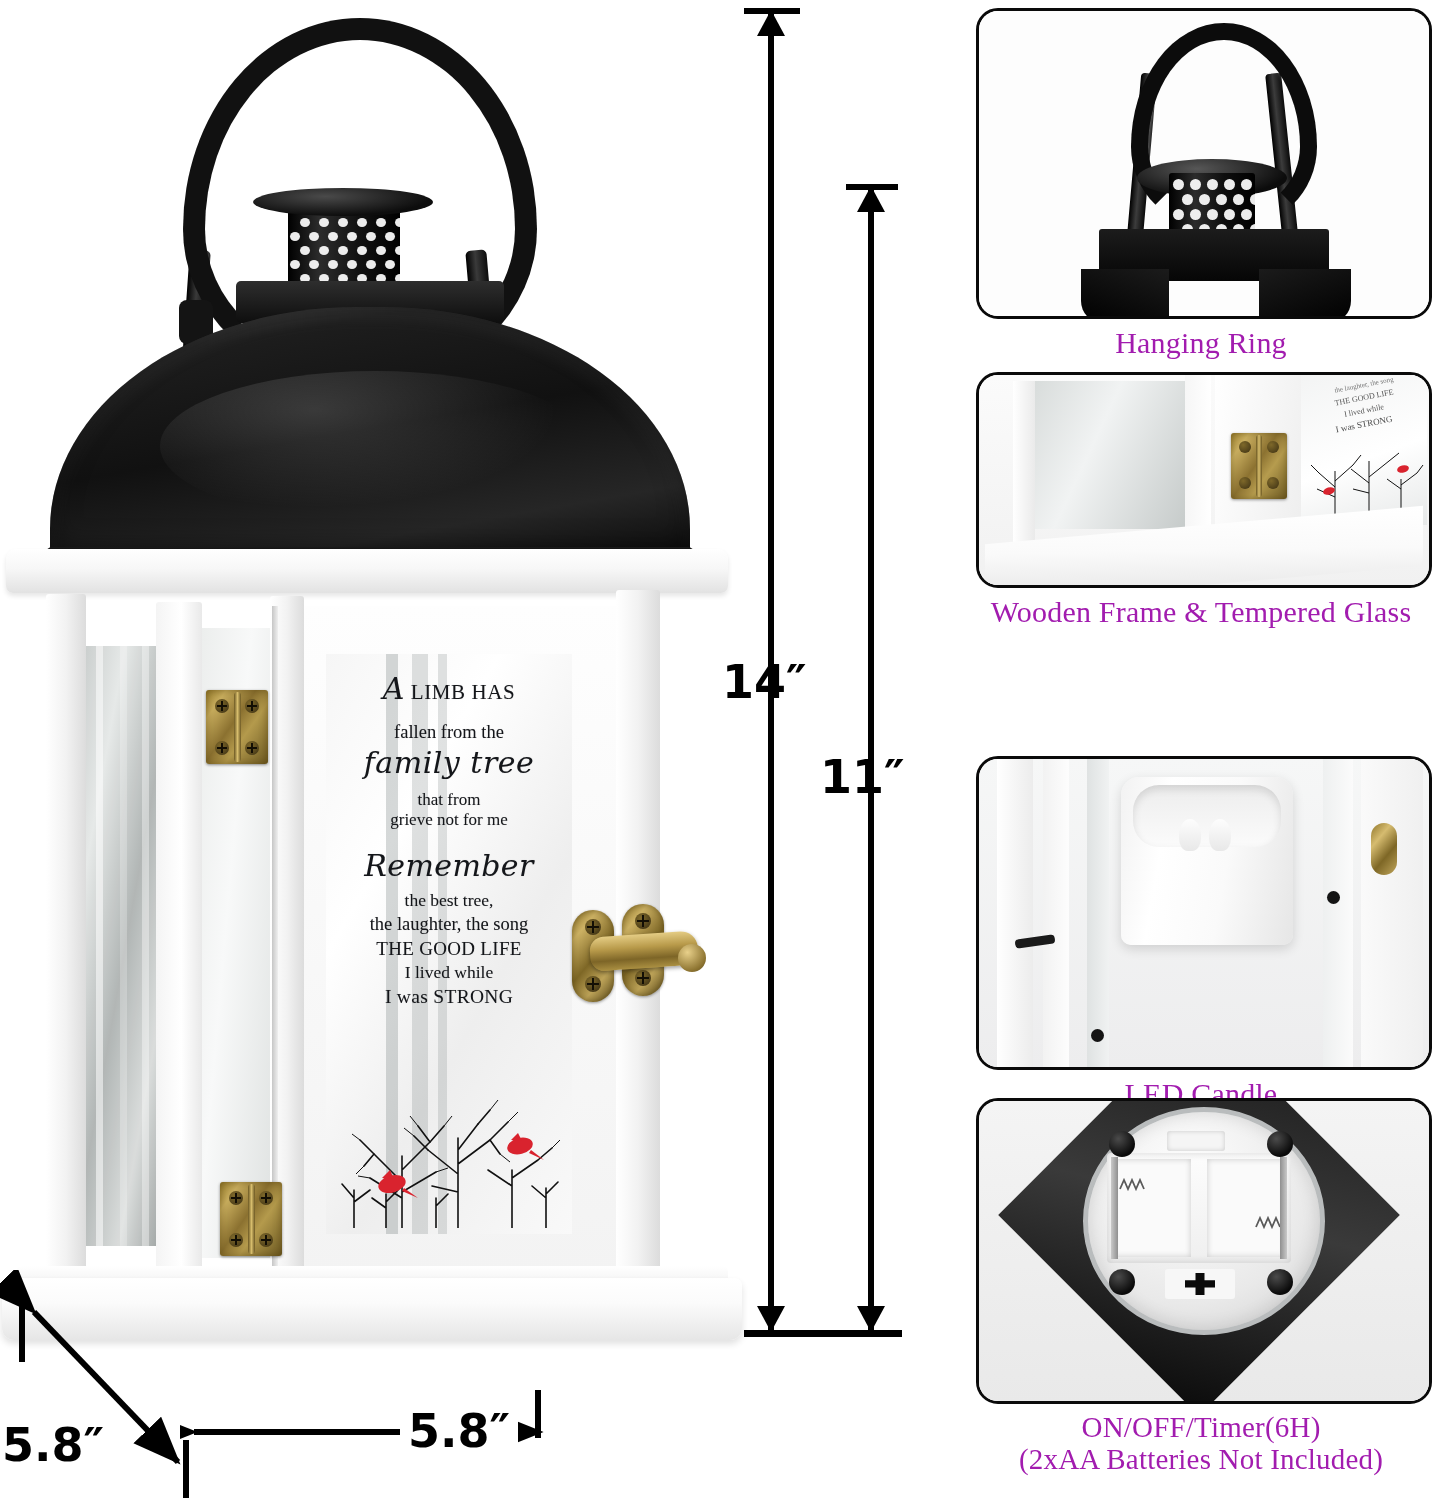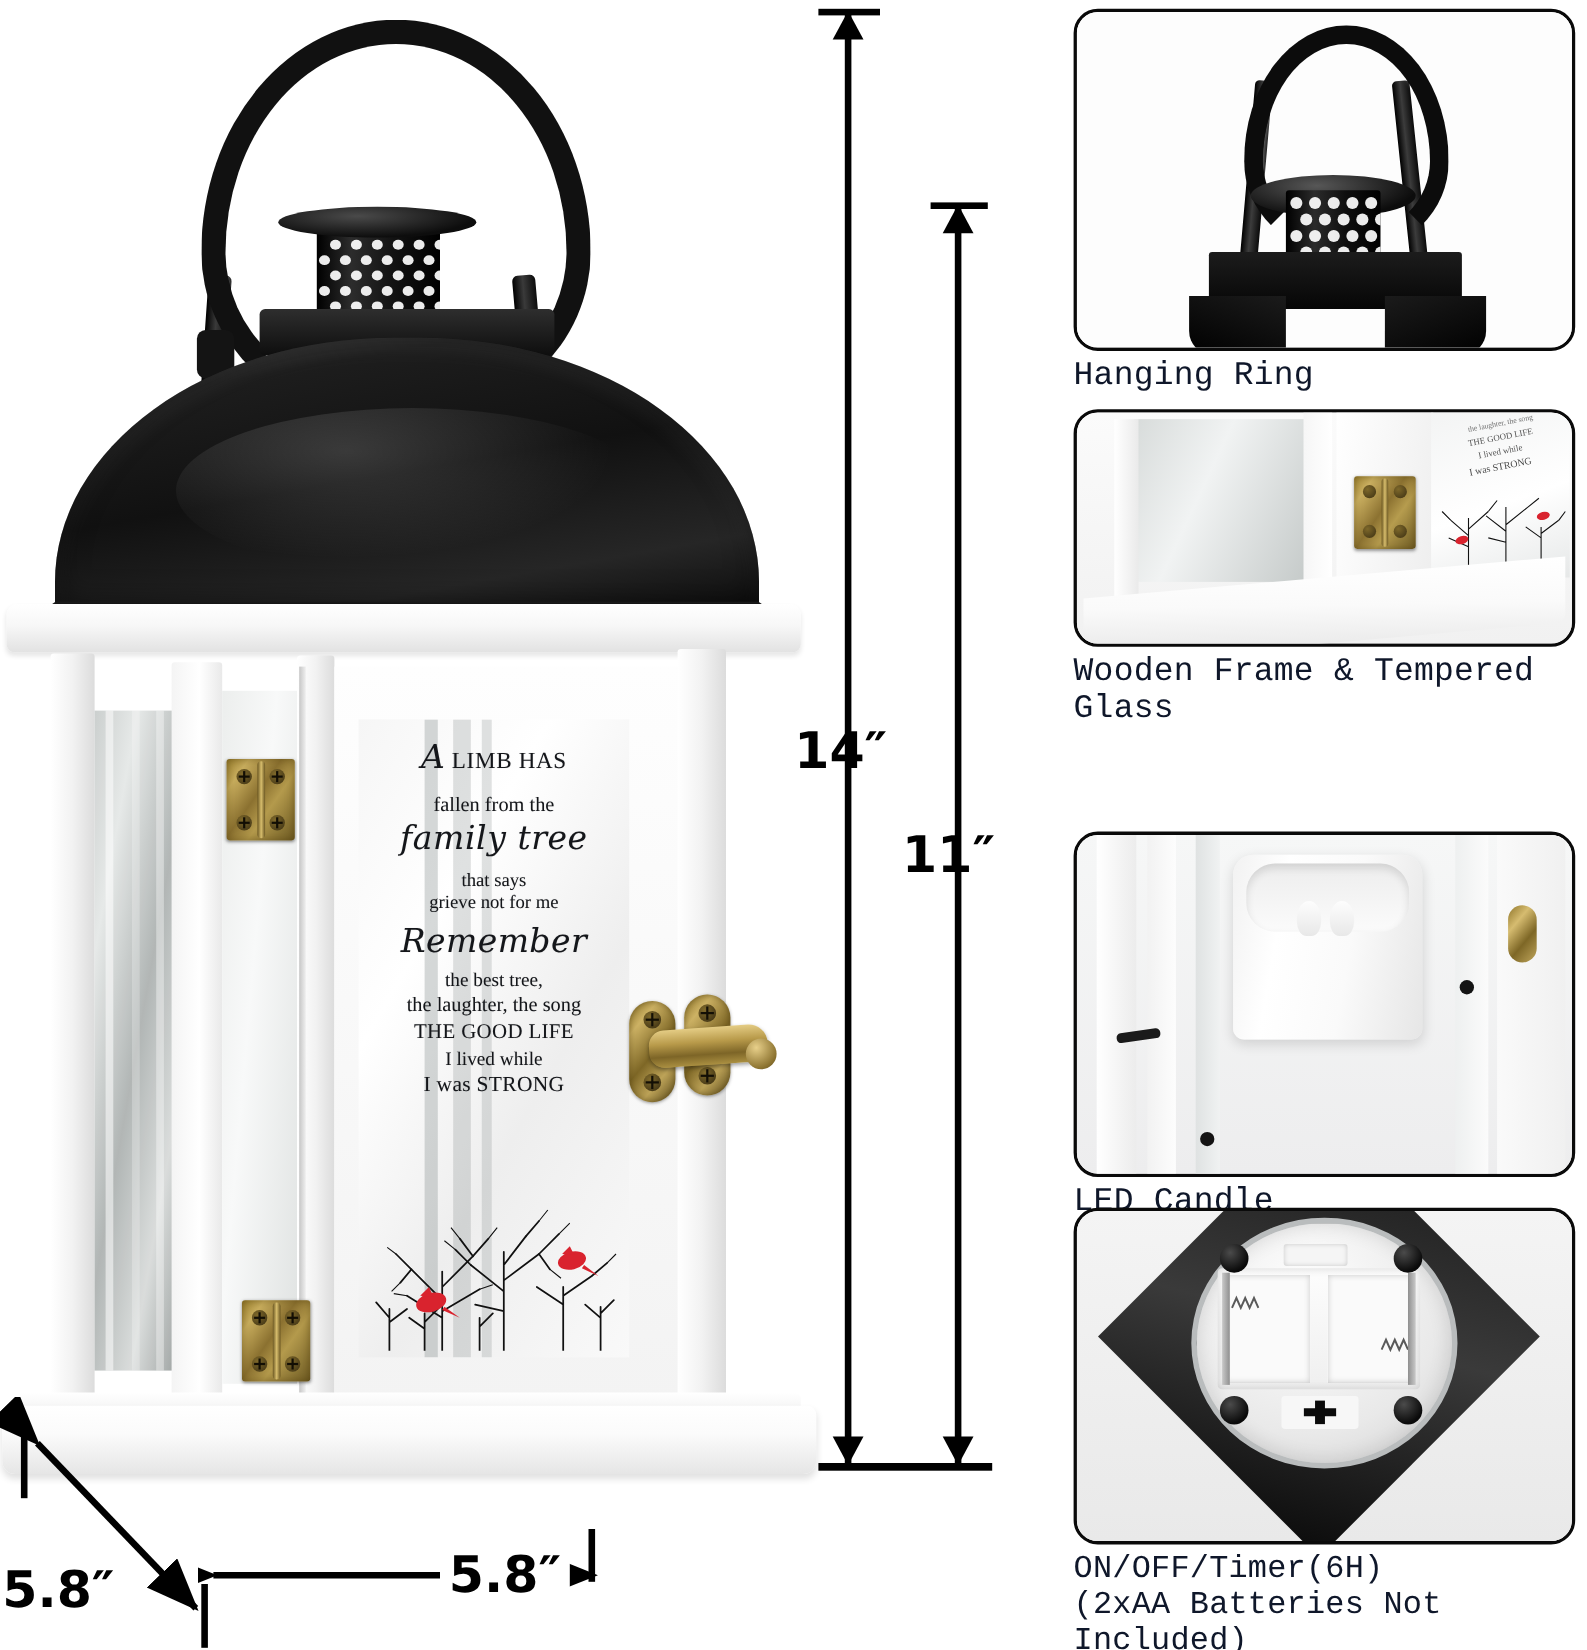--- a/index.html
+++ b/index.html
@@ -110,21 +110,21 @@
     position:absolute;left:0;top:18px;width:246px;text-align:center;
     color:#14161a;line-height:1.14;text-shadow:0 0 1px rgba(0,0,0,.18);
   }
   .pl{display:block;}
   .pl.script{font-family:"DejaVu Serif",serif;font-style:italic;}
   .pl.r1{font-size:21px;letter-spacing:.6px;margin-bottom:16px;}
   .pl.r1 .cap{font-size:30px;font-style:italic;font-family:"DejaVu Serif",serif;}
   .pl.r2{font-size:18.5px;margin-bottom:3px;}
   .pl.r3{font-size:30px;font-style:italic;letter-spacing:.5px;margin-bottom:10px;font-family:"DejaVu Serif",serif;}
   .pl.r4{font-size:17px;}
-  .pl.r5{font-size:17px;margin-bottom:10px;}
+  .pl.r5{font-size:17px;margin-bottom:20px;}
   .pl.r6{font-size:30px;font-style:italic;letter-spacing:.4px;margin-bottom:8px;font-family:"DejaVu Serif",serif;}
   .pl.r7{font-size:17.5px;margin-bottom:3px;}
   .pl.r8{font-size:18.5px;margin-bottom:3px;}
   .pl.r9{font-size:19px;letter-spacing:.3px;margin-bottom:3px;}
   .pl.r10{font-size:17.5px;margin-bottom:3px;}
   .pl.r11{font-size:19.5px;letter-spacing:.3px;}
 
   
   .branch-art{position:absolute;left:14px;bottom:6px;width:222px;height:150px;}
   .door-gap{position:absolute;left:254px;top:18px;width:6px;height:668px;background:linear-gradient(90deg,#c6c6c6,#efefef);}
@@ -189,22 +189,22 @@
   .arrow-dn{border-top:26px solid #000;}
 
   
   #right-pane{position:absolute;left:960px;top:0;width:483px;height:1500px;}
   .feature{position:absolute;left:16px;width:450px;}
   .fbox{
     position:relative;width:450px;border:3px solid #0a0a0a;border-radius:22px;
     background:#fff;overflow:hidden;
   }
   .fcap{
-    width:450px;text-align:left;color:#0f172a;
-    font-family:Liberation Mono, monospace;font-size:30px;line-height:1.12;
+    width:450px;text-align:center;color:#a21caf;
+    font-family:Liberation Serif, serif;font-size:30px;line-height:1.12;
     padding-top:7px;letter-spacing:.2px;
   }
   .fcap.two{font-size:29px;}
 
   
   .p1-bg{position:absolute;inset:0;background:#fdfdfd;}
   .p1-ring{
     position:absolute;left:152px;top:12px;width:152px;height:172px;
     border:17px solid #0c0c0c;border-radius:50% 50% 45% 45%/60% 60% 40% 40%;
     border-bottom-color:transparent;
@@ -352,21 +352,21 @@
         <div class="door">
           <div class="poem-panel">
             <div class="poem-glassbar" style="left:60px;width:12px"></div>
             <div class="poem-glassbar" style="left:86px;width:16px;background:rgba(110,118,120,.22)"></div>
             <div class="poem-glassbar" style="left:112px;width:9px;background:rgba(130,138,140,.25)"></div>
 
             <div class="poem-text">
               <span class="pl r1"><span class="cap">A</span><span> LIMB HAS</span></span>
               <span class="pl r2">fallen from the</span>
               <span class="pl r3 script">family tree</span>
-              <span class="pl r4">that says</span>
+              <span class="pl r4">that from</span>
               <span class="pl r5">grieve not for me</span>
               <span class="pl r6 script">Remember</span>
               <span class="pl r7">the best tree,</span>
               <span class="pl r8">the laughter, the song</span>
               <span class="pl r9">THE GOOD LIFE</span>
               <span class="pl r10">I lived while</span>
               <span class="pl r11">I was STRONG</span>
             </div>
 
             <svg class="branch-art" viewBox="0 0 222 150">

